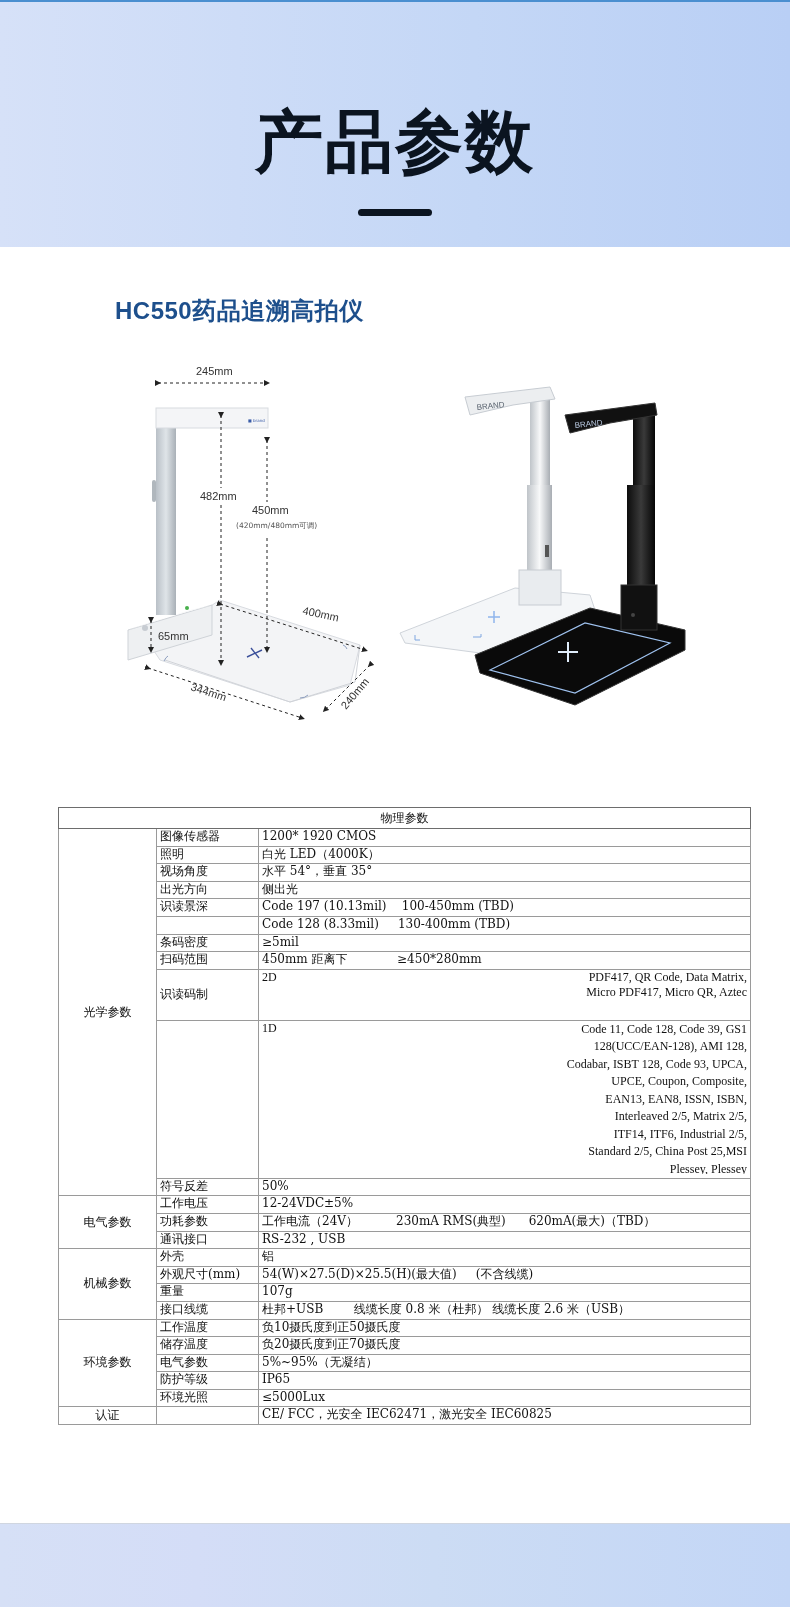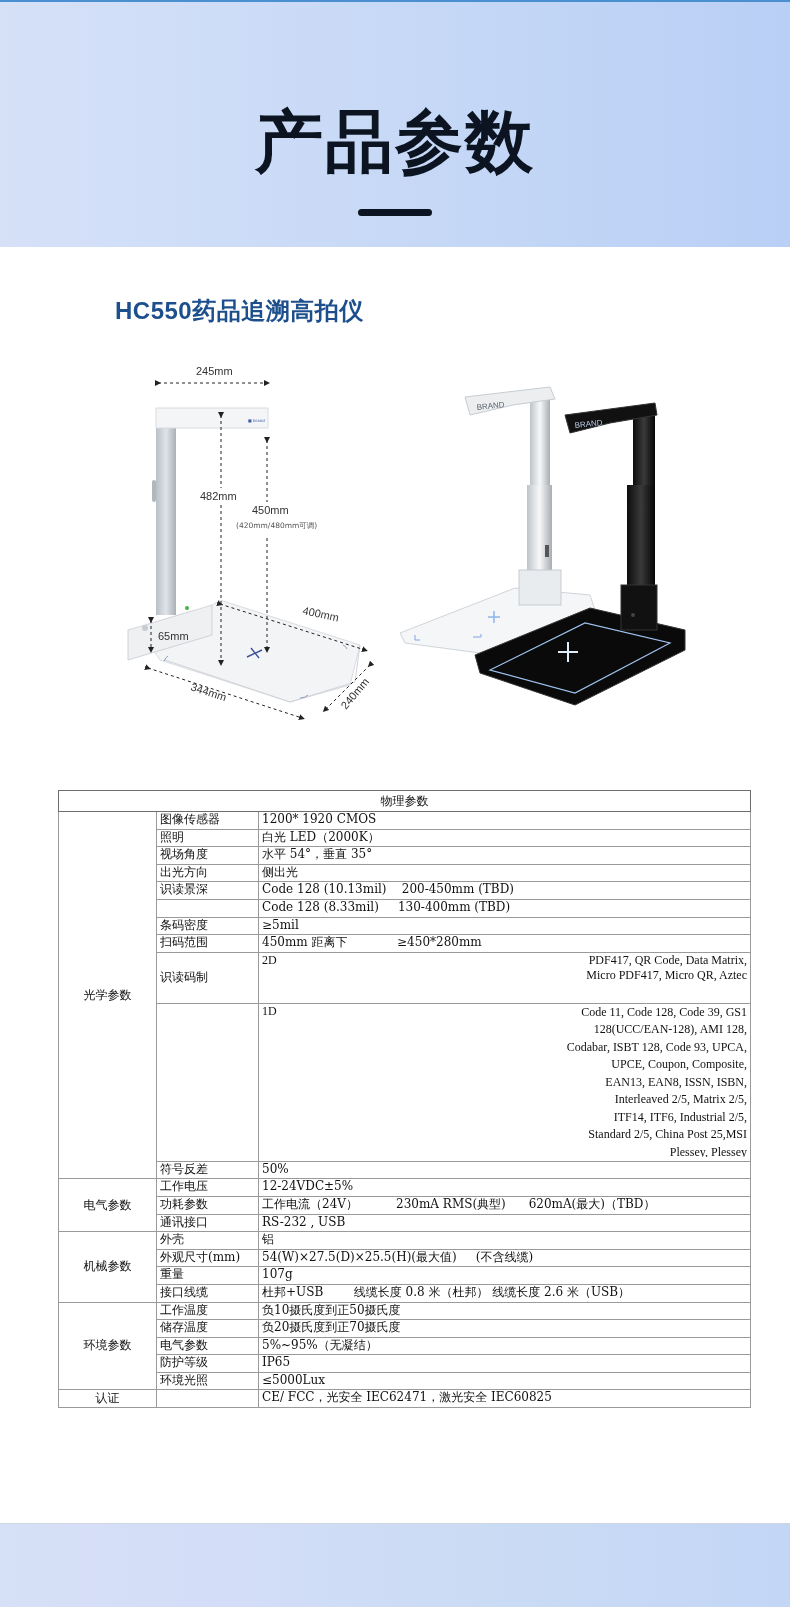--- a/index.html
+++ b/index.html
@@ -24,21 +24,21 @@
   .product-name {
     position: absolute; left: 67px; top: 295px;
     font-family: "Liberation Sans", sans-serif; font-weight: bold; font-size: 24px;
     color: #1d4f8c; letter-spacing: 0.5px; margin-left: 48px;
   }
 
   .illus { position: absolute; text-align: right; }
   .illus svg { display: block; }
 
   .spec-table {
-    position: absolute; left: 58px; top: 790px; width: 692px;
+    position: absolute; left: 58px; top: 807px; width: 692px;
     border-collapse: collapse;
     font-family: "DejaVu Serif", serif; font-size: 12px; color: #111;
     table-layout: fixed;
     padding-left: 21px;
   }
   .spec-table td, .spec-table th {
     border: 1px solid #9a9a9a; padding: 0 3px; line-height: 15px;
     vertical-align: top; font-weight: normal; text-align: left;
     height: 17.6px;
   }
@@ -183,33 +183,33 @@
     <th class="title" colspan="3">物理参数</th>
   </tr>
 
   <tr>
     <td class="group" rowspan="11">光学参数</td>
     <td>图像传感器</td>
     <td class="pre">1200* 1920 CMOS</td>
   </tr>
   <tr>
     <td>照明</td>
-    <td class="pre">白光 LED（2000K）</td>
+    <td class="pre">白光 LED（4000K）</td>
   </tr>
   <tr>
     <td>视场角度</td>
     <td class="pre">水平 54°，垂直 35°</td>
   </tr>
   <tr>
     <td>出光方向</td>
     <td class="pre">侧出光</td>
   </tr>
   <tr>
     <td>识读景深</td>
-    <td class="pre">Code 128 (10.13mil)    200-450mm (TBD)</td>
+    <td class="pre">Code 197 (10.13mil)    100-450mm (TBD)</td>
   </tr>
   <tr>
     <td></td>
     <td class="pre">Code 128 (8.33mil)     130-400mm (TBD)</td>
   </tr>
   <tr>
     <td>条码密度</td>
     <td class="pre">≥5mil</td>
   </tr>
   <tr>

